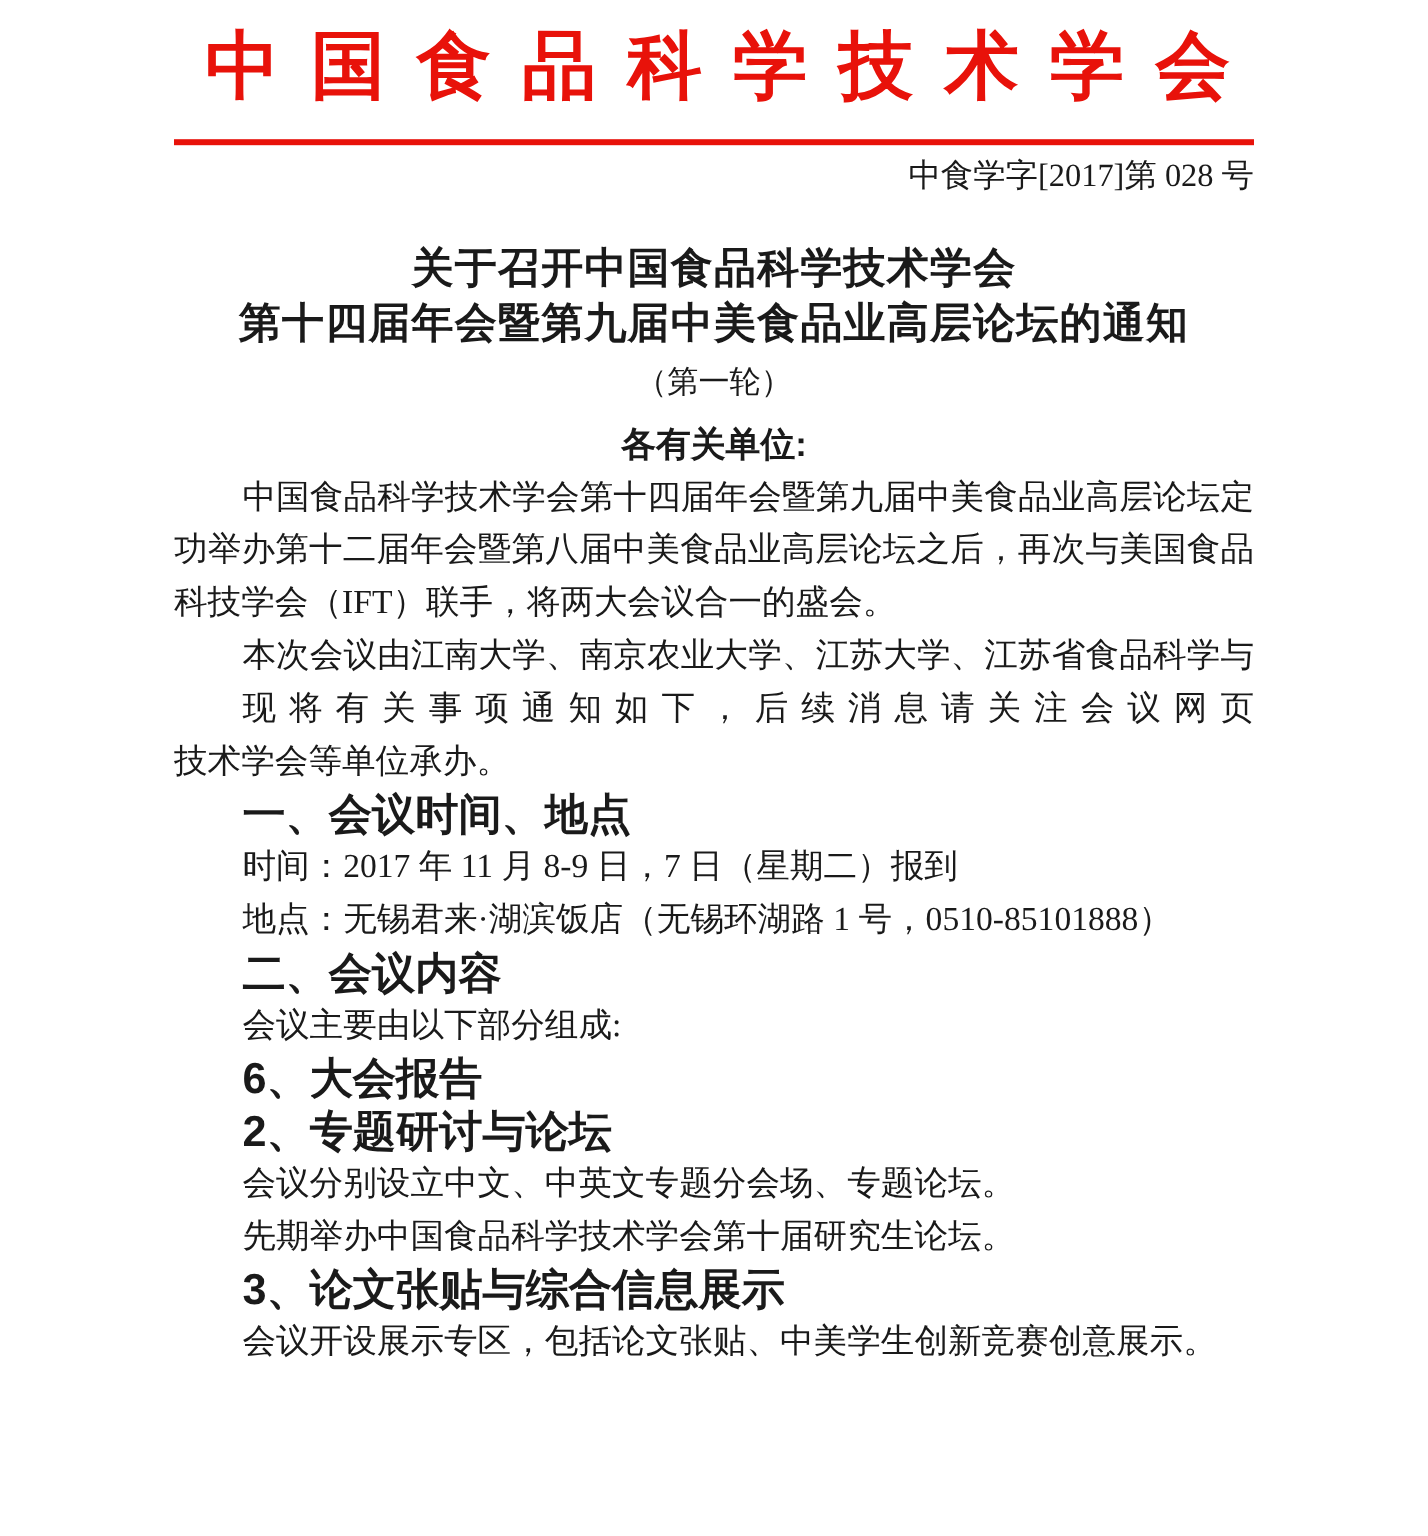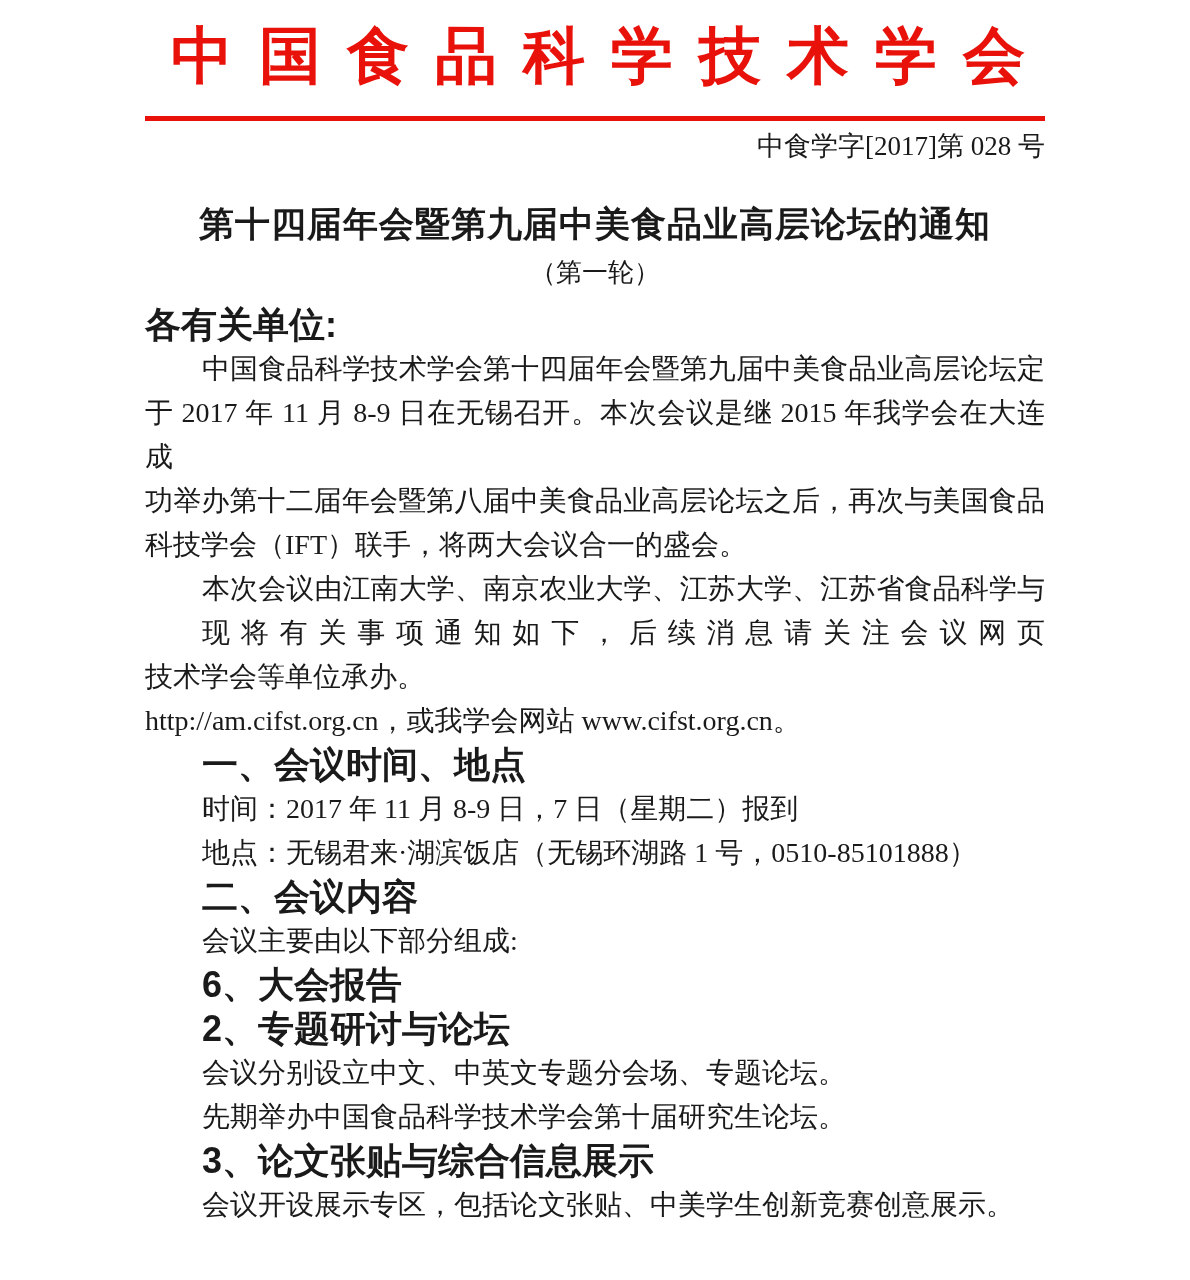--- a/index.html
+++ b/index.html
@@ -69,59 +69,59 @@
   }
   .indent { padding-left: 57px; }
   .just {
     white-space: normal;
     text-align: justify;
     text-align-last: justify;
   }
   .salutation {
     font-family: "Liberation Sans", "DejaVu Sans", sans-serif;
     font-weight: bold;
-    font-size: 36px;
+    font-size: 29px;
+    text-align: center;
   }
   .h {
     font-family: "Liberation Sans", "DejaVu Sans", sans-serif;
     font-weight: bold;
     font-size: 36px;
   }
 </style>
 </head>
 <body>
 
 <div class="page">
 
   <div class="letterhead">中国食品科学技术学会</div>
 
   <div class="rule"></div>
 
   <div class="doc-number">中食学字[2017]第 028 号</div>
 
   <div class="title">
+    <div>关于召开中国食品科学技术学会</div>
     <div>第十四届年会暨第九届中美食品业高层论坛的通知</div>
   </div>
 
   <div class="round">（第一轮）</div>
 
   <div class="doc-body">
 
     <div class="ln salutation">各有关单位:</div>
 
     <div class="ln indent just">中国食品科学技术学会第十四届年会暨第九届中美食品业高层论坛定</div>
-    <div class="ln just">于 2017 年 11 月 8-9 日在无锡召开。本次会议是继 2015 年我学会在大连成</div>
     <div class="ln just">功举办第十二届年会暨第八届中美食品业高层论坛之后，再次与美国食品</div>
     <div class="ln">科技学会（IFT）联手，将两大会议合一的盛会。</div>
 
     <div class="ln indent just">本次会议由江南大学、南京农业大学、江苏大学、江苏省食品科学与</div>
     <div class="ln indent just">现将有关事项通知如下，后续消息请关注会议网页</div>
 
     <div class="ln">技术学会等单位承办。</div>
-    <div class="ln">http://am.cifst.org.cn，或我学会网站 www.cifst.org.cn。</div>
 
     <div class="ln indent h">一、会议时间、地点</div>
     <div class="ln indent">时间：2017 年 11 月 8-9 日，7 日（星期二）报到</div>
     <div class="ln indent">地点：无锡君来·湖滨饭店（无锡环湖路 1 号，0510-85101888）</div>
 
     <div class="ln indent h">二、会议内容</div>
     <div class="ln indent">会议主要由以下部分组成:</div>
 
     <div class="ln indent h">6、大会报告</div>
 

